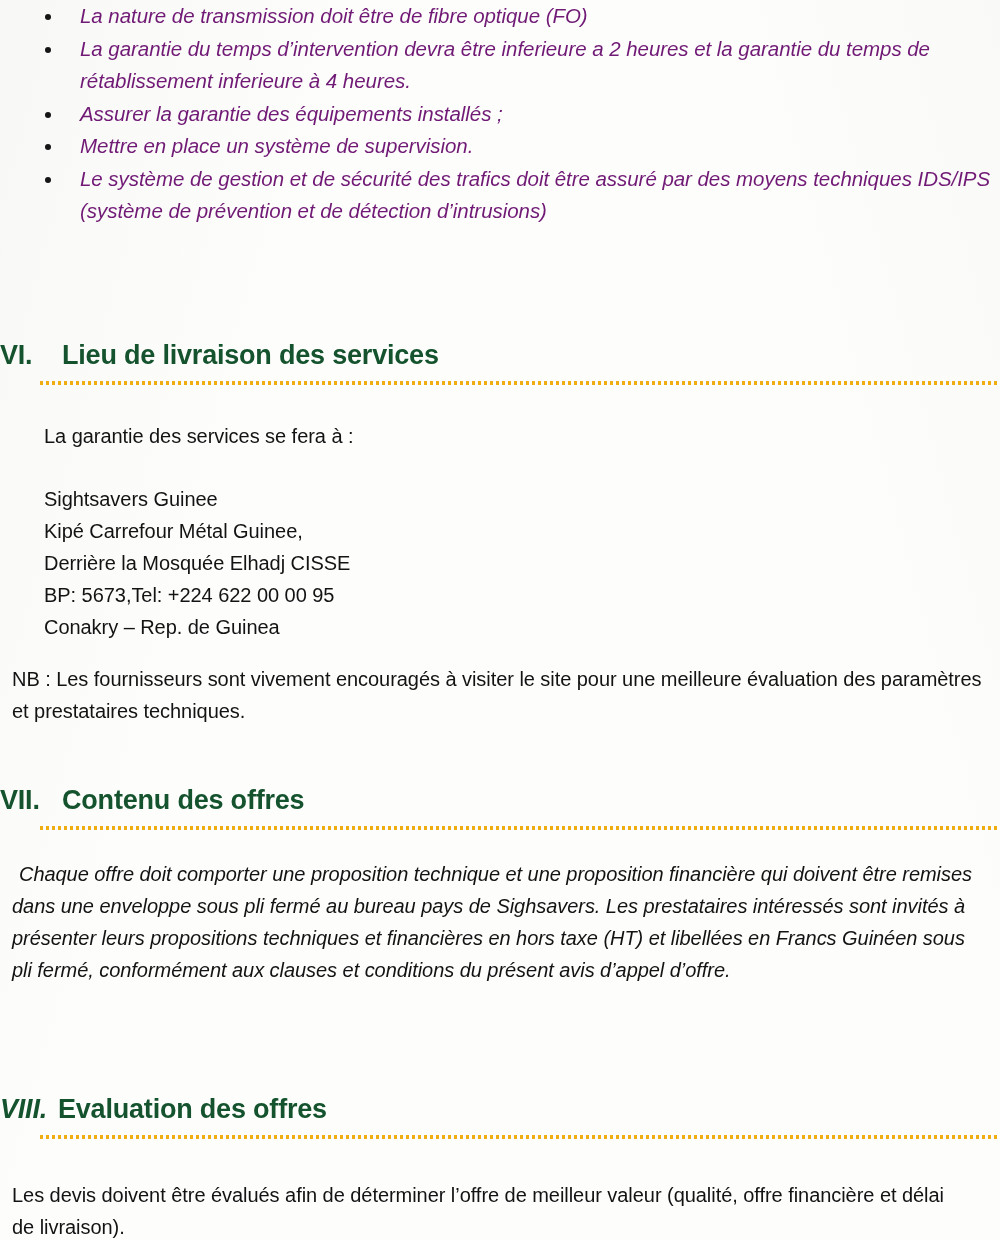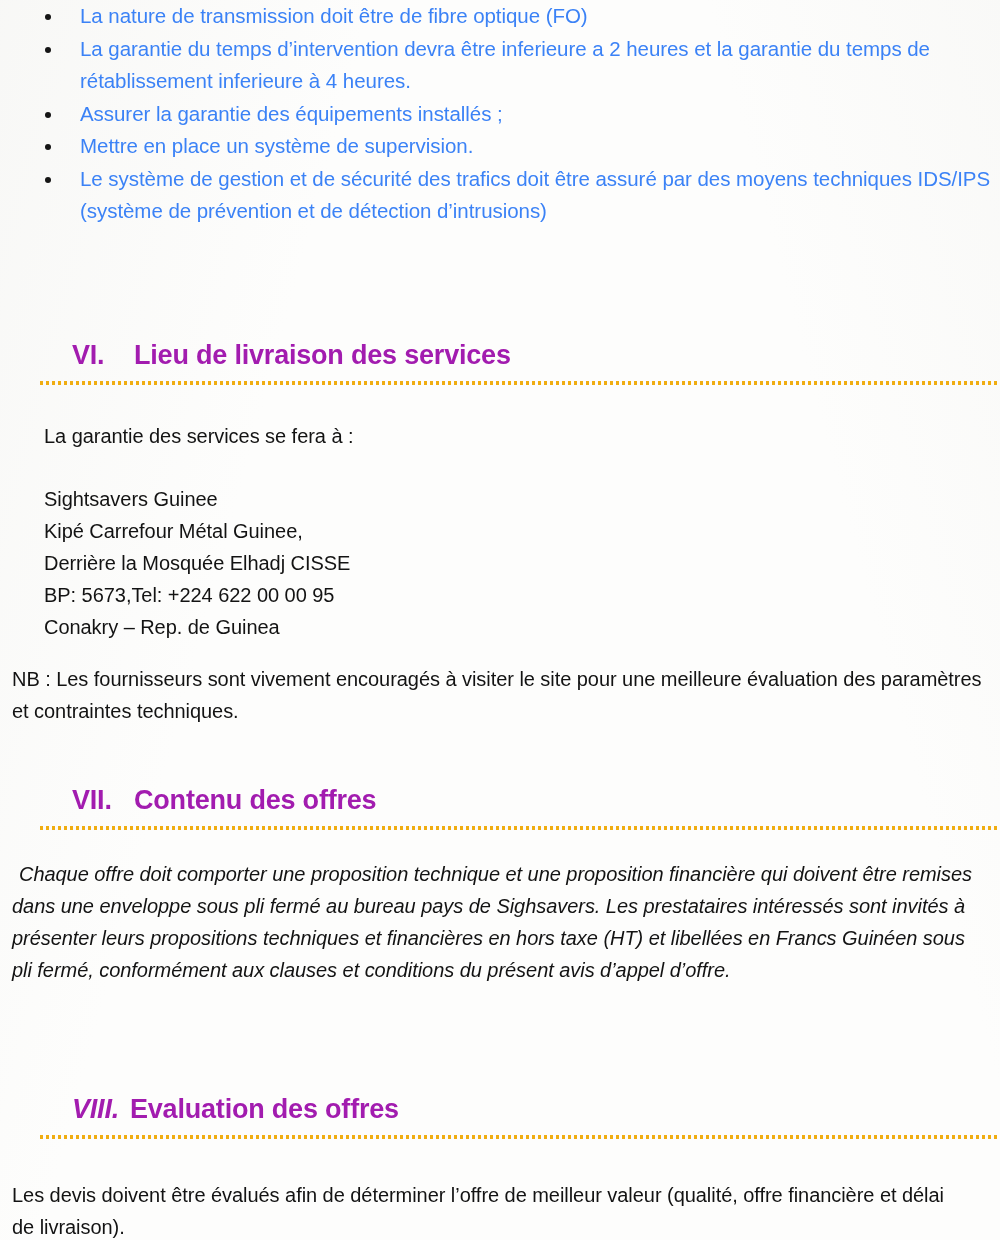--- a/index.html
+++ b/index.html
@@ -38,50 +38,49 @@
     position: absolute;
     top: 0px;
     left: 0;
     width: 1000px;
   }
   .bullets li {
     position: relative;
     padding-left: 80px;
     font-size: 20.5px;
     line-height: 32.5px;
-    color: #3b82f6;
+    color: #701a75;
     margin: 0 0 0 0;
     letter-spacing: -0.05px;
+    font-style: italic;
   }
   .bullets li::before {
     content: "";
     position: absolute;
     left: 45px;
     top: 14px;
     width: 6px;
     height: 6px;
     border-radius: 50%;
     background: #151515;
   }
 
   
   .section {
     position: absolute;
     left: 0;
     width: 1000px;
   }
   .heading {
-    color: #a21caf;
+    color: #14532d;
     font-weight: bold;
     font-size: 27px;
     line-height: 34px;
     letter-spacing: -0.2px;
-    padding-left: 40px;
     white-space: nowrap;
-    margin-left: 32px;
   }
   .heading .num {
     display: inline-block;
   }
   .heading .num.wide {
     min-width: 62px;
   }
   .heading .num.narrow {
     min-width: 58px;
     font-style: italic;
@@ -144,21 +143,21 @@
 
   <div class="section body-text indent-44" style="top:483px;">
     <div class="addr-line">Sightsavers Guinee</div>
     <div class="addr-line">Kipé Carrefour Métal Guinee,</div>
     <div class="addr-line">Derrière la Mosquée Elhadj CISSE</div>
     <div class="addr-line">BP: 5673,Tel: +224 622 00 00 95</div>
     <div class="addr-line">Conakry – Rep. de Guinea</div>
   </div>
 
   <div class="section body-text indent-12 para-width-970" style="top:663px;">
-    <span>NB : Les fournisseurs sont vivement encouragés à visiter le site pour une meilleure évaluation des paramètres et contraintes techniques.</span>
+    <span>NB : Les fournisseurs sont vivement encouragés à visiter le site pour une meilleure évaluation des paramètres et prestataires techniques.</span>
   </div>
 
   <div class="section" style="top:783px;">
     <div class="heading">
       <span class="num wide">VII.</span><span>Contenu des offres</span>
     </div>
     <div class="rule"></div>
   </div>
 
   <div class="section body-text indent-12 para-width-970 first-indent" style="top:858px;font-style:italic;">

